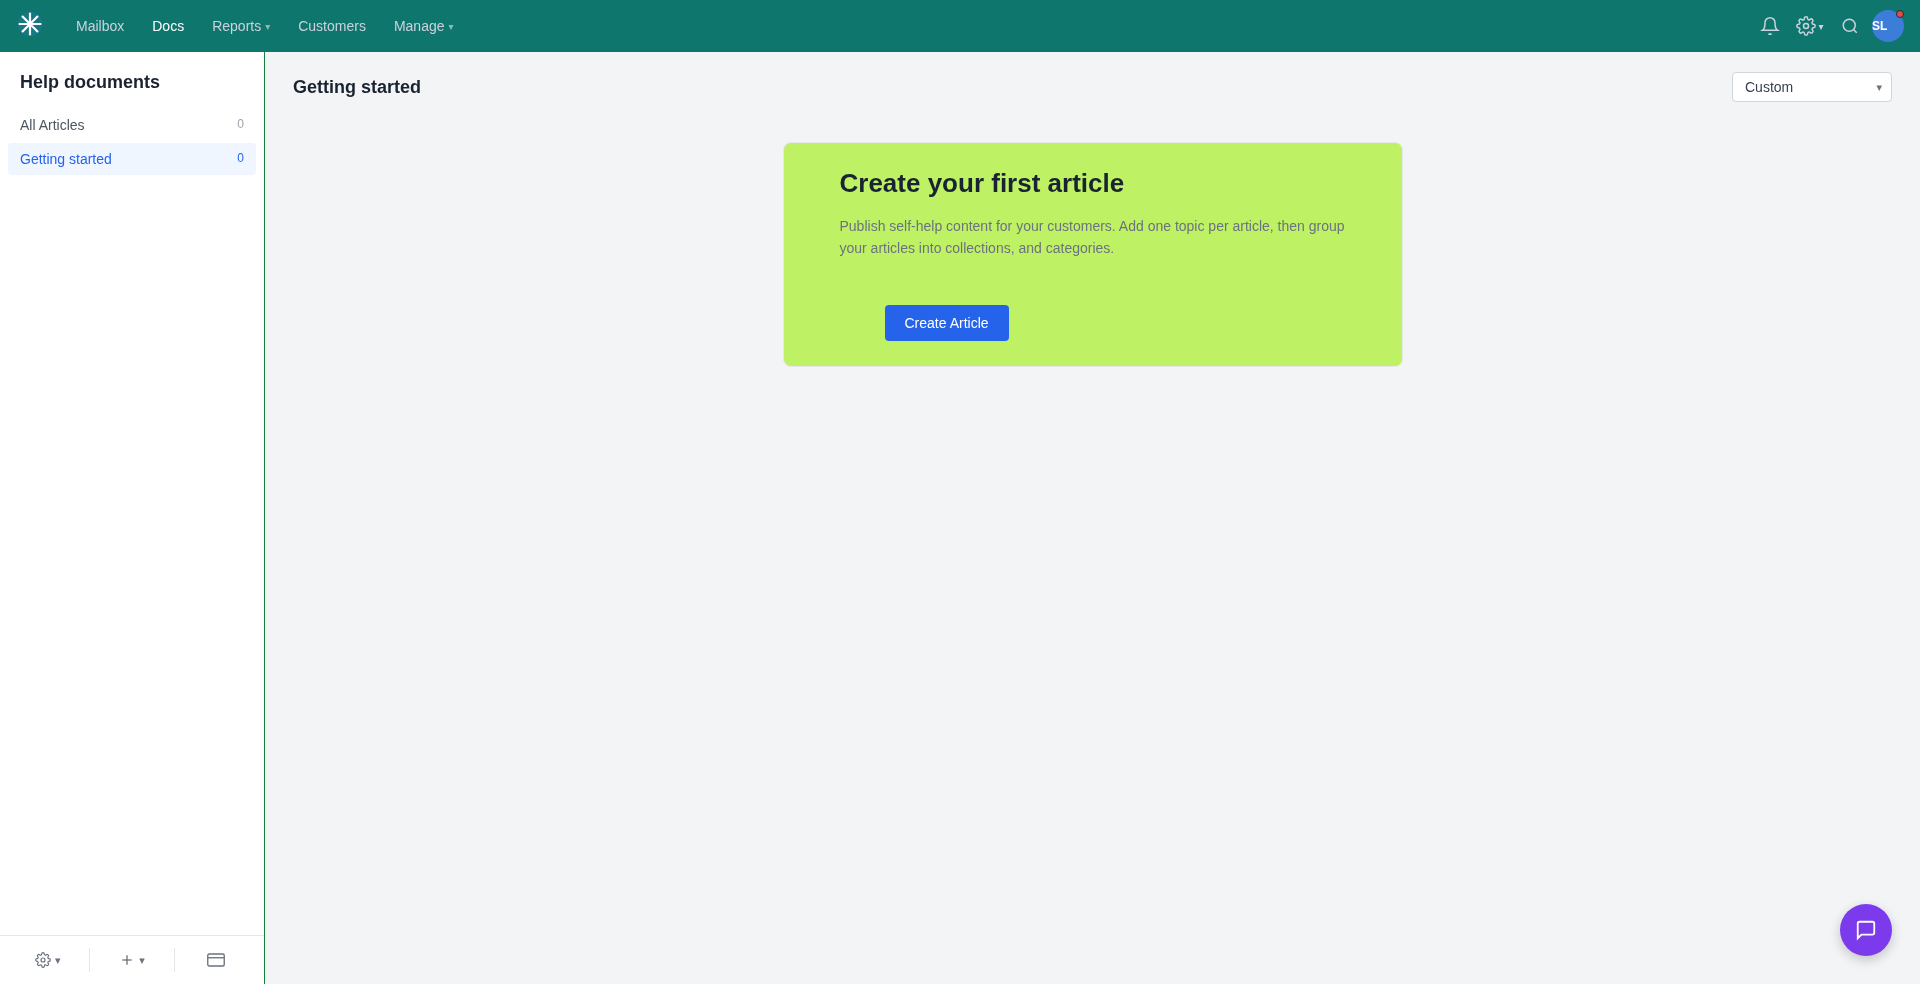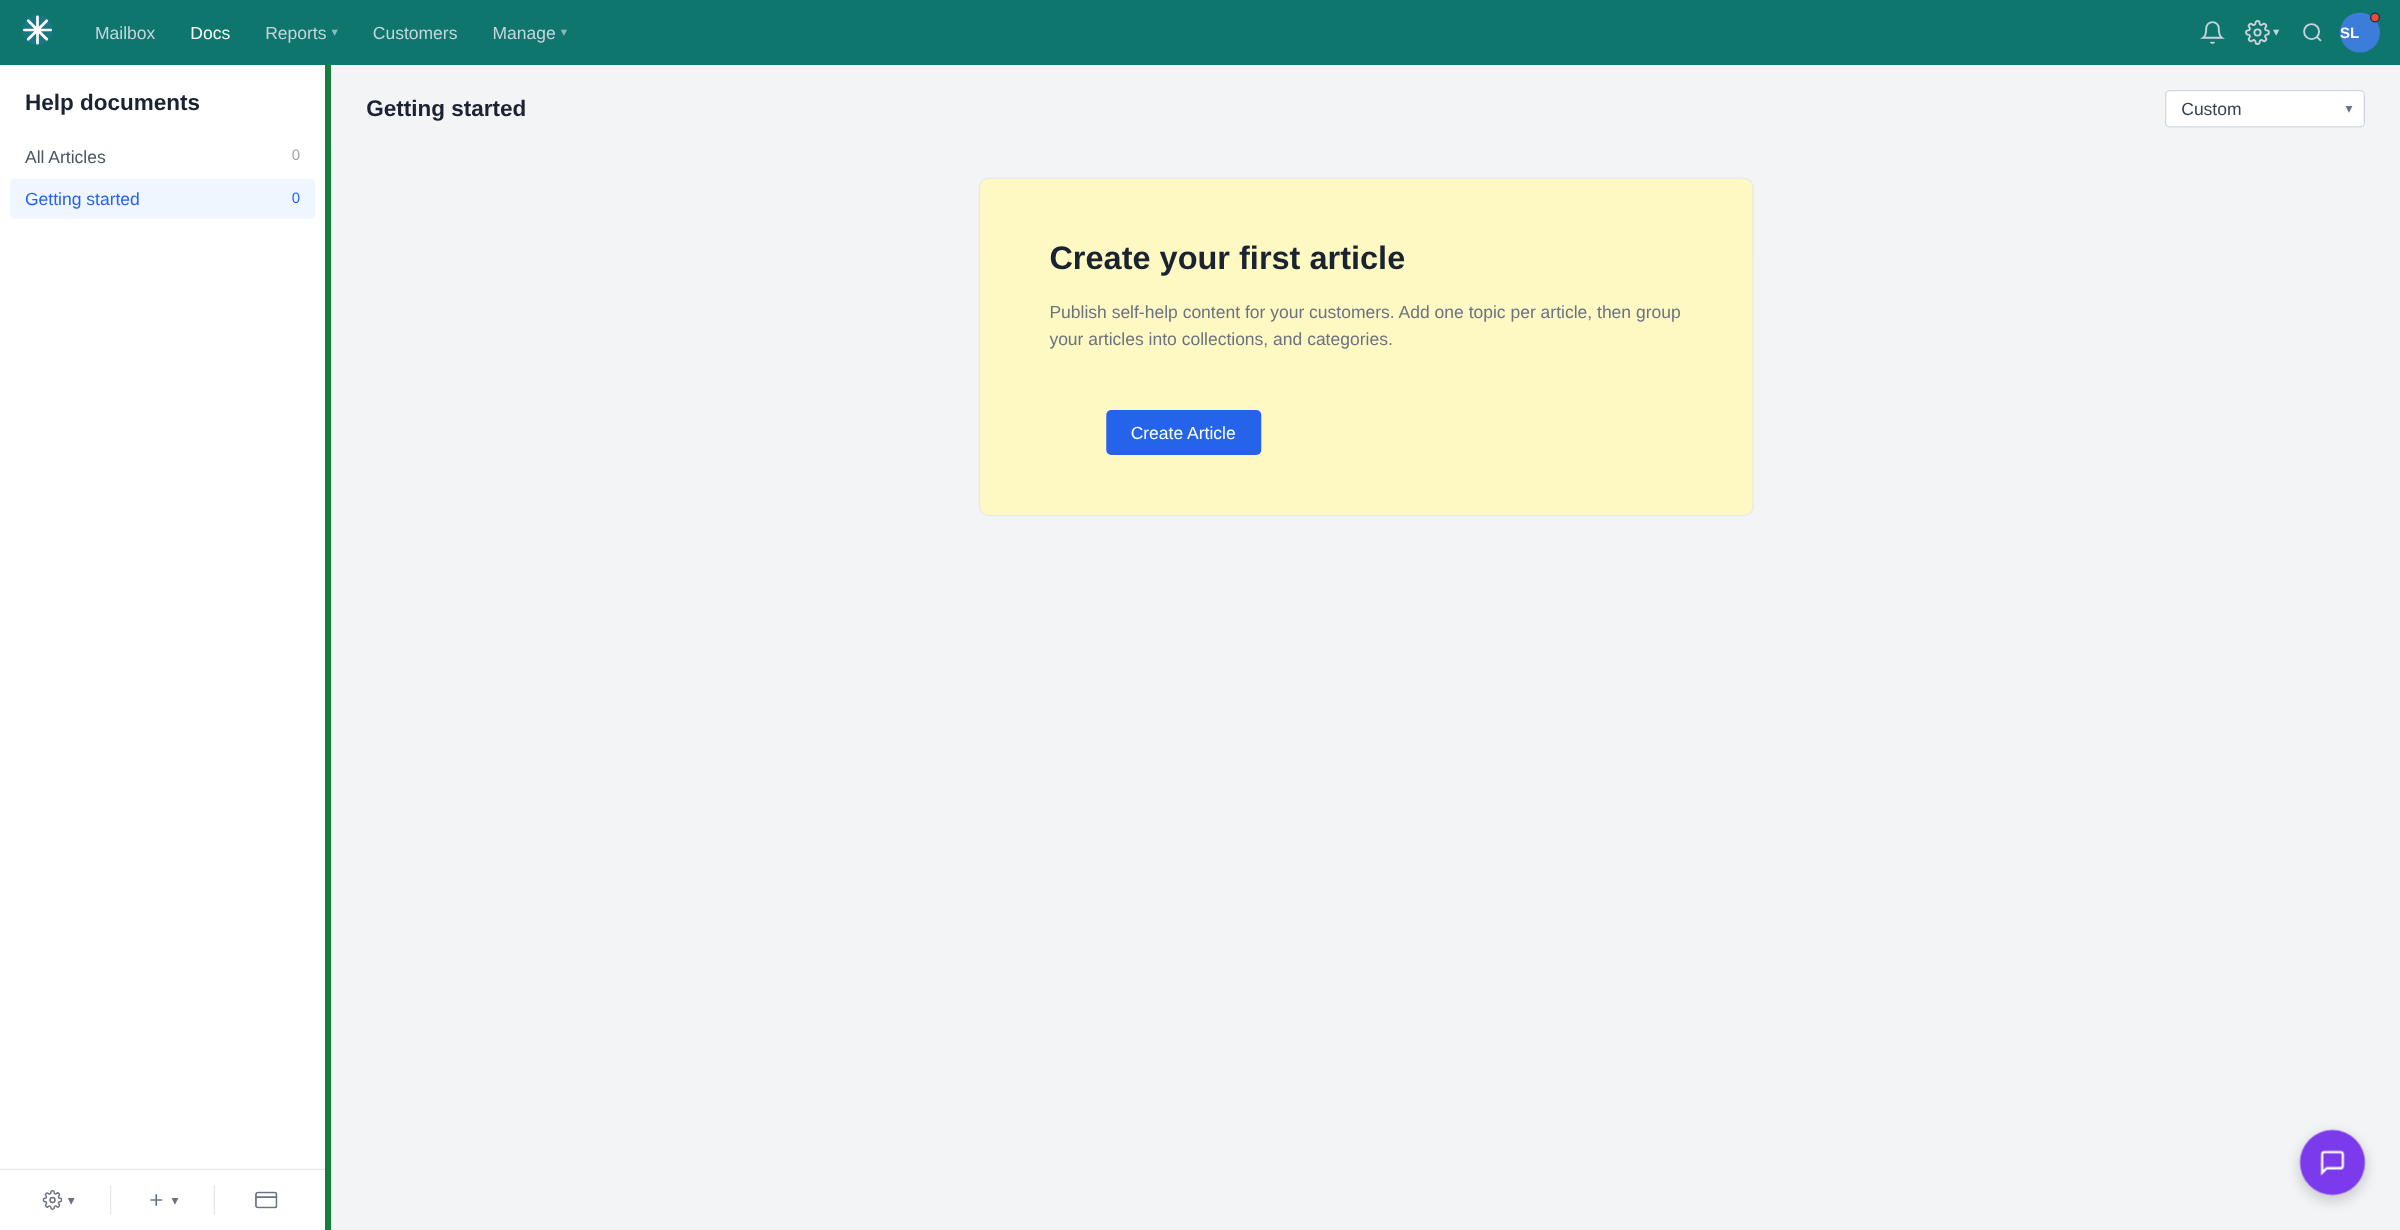--- a/index.html
+++ b/index.html
@@ -62,21 +62,21 @@
     
     .layout {
       display: flex;
       height: calc(984px - 52px);
     }
 
     
     .sidebar {
       width: 265px;
       background: #fff;
-      border-right: 5px solid #15803d;
+      border-right: 1px solid #15803d;
       display: flex;
       flex-direction: column;
       flex-shrink: 0;
     }
     .sidebar-header {
       padding: 20px 20px 16px;
       font-size: 18px;
       font-weight: 600;
       color: #1a2332;
     }
@@ -179,24 +179,24 @@
 
     
     .main-body {
       flex: 1;
       display: flex;
       align-items: flex-start;
       justify-content: center;
       padding: 24px;
     }
     .empty-card {
-      background: #fef9c3;
+      background: #bef264;
       border: 1px solid #e5e7eb;
       border-radius: 8px;
-      padding: 48px 56px;
+      padding: 25px 56px;
       max-width: 620px;
       width: 100%;
     }
     .empty-title {
       font-size: 26px;
       font-weight: 600;
       color: #1a2332;
       margin-bottom: 16px;
     }
     .empty-desc {

